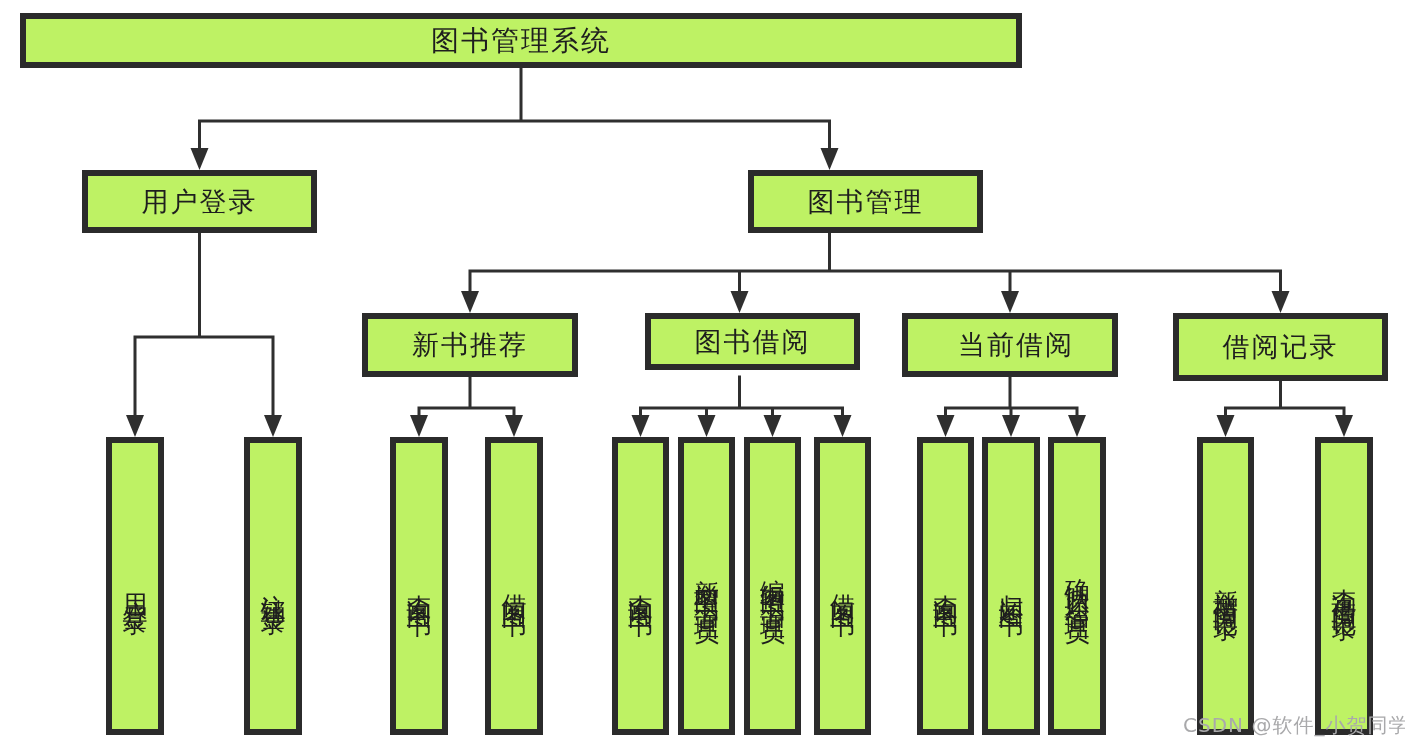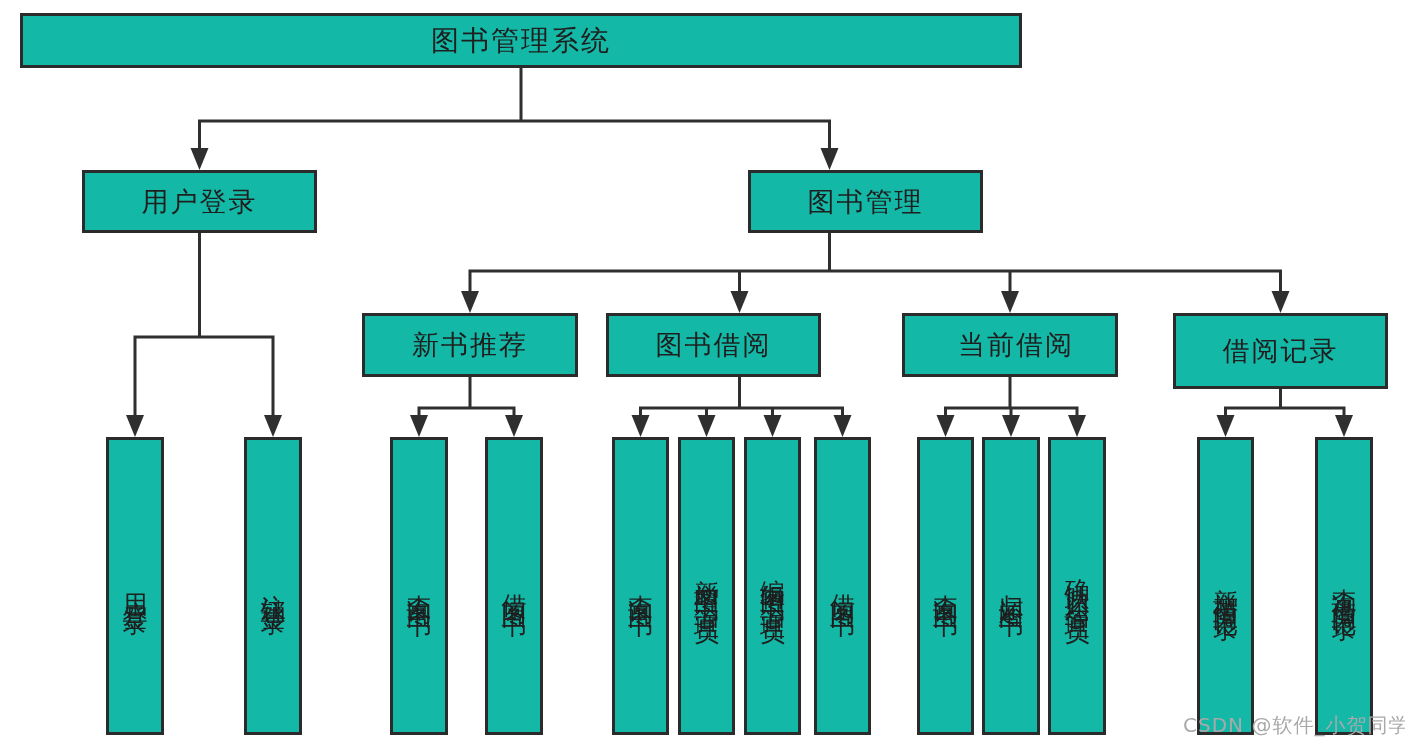--- a/index.html
+++ b/index.html
@@ -6,22 +6,22 @@
   html,body{margin:0;padding:0;background:#ffffff;}
   body{
     width:1405px;height:747px;overflow:hidden;
     font-family:"DejaVu Sans","Liberation Sans",sans-serif;
   }
   #diagram{position:relative;width:1405px;height:747px;background:#ffffff;}
   #connectors{position:absolute;left:0;top:0;width:1405px;height:747px;}
   .node{
     position:absolute;
     box-sizing:border-box;
-    background:#14b8a6;
-    border:3px solid #15803d;
+    background:#bef264;
+    border:6px solid #15803d;
     display:flex;
     align-items:center;
     justify-content:center;
     color:#1e1e1e;
     text-align:center;
   }
   .node.h{
     font-size:27px;
     letter-spacing:2px;
     white-space:nowrap;
@@ -67,23 +67,23 @@
       <polygon points="1002,415 1020,415 1011,437" fill="#2f2f2f"></polygon>
       <polygon points="1068,415 1086,415 1077,437" fill="#2f2f2f"></polygon>
       <polygon points="1216.5,415 1234.5,415 1225.5,437" fill="#2f2f2f"></polygon>
       <polygon points="1335,415 1353,415 1344,437" fill="#2f2f2f"></polygon>
     </svg>
   <div id="nodes">
       <div class="node h root" style="left: 20px; top: 13px; width: 1002px; height: 55px; border-color: rgb(43, 43, 43); color: rgb(30, 30, 30);">图书管理系统</div>
       <div class="node h" style="left: 82px; top: 170px; width: 235px; height: 63px; border-color: rgb(43, 43, 43); color: rgb(30, 30, 30);">用户登录</div>
       <div class="node h" style="left: 712px; top: 170px; width: 235px; height: 63px; border-color: rgb(43, 43, 43); color: rgb(30, 30, 30); margin-left: 36px;">图书管理</div>
       <div class="node h" style="left: 362px; top: 313px; width: 216px; height: 64px; border-color: rgb(43, 43, 43); color: rgb(30, 30, 30); font-family: Liberation Serif, serif;">新书推荐</div>
-      <div class="node h" style="left: 606px; top: 313px; width: 215px; height: 64px; border-color: rgb(43, 43, 43); color: rgb(30, 30, 30);">图书借阅</div>
+      <div class="node h" style="left: 645px; top: 313px; width: 215px; height: 57px; border-color: rgb(43, 43, 43); color: rgb(30, 30, 30);">图书借阅</div>
       <div class="node h" style="left: 902px; top: 313px; width: 216px; height: 64px; border-color: rgb(43, 43, 43); color: rgb(30, 30, 30); padding-left: 12px;">当前借阅</div>
-      <div class="node h" style="left: 1173px; top: 313px; width: 215px; height: 76px; border-color: rgb(43, 43, 43); color: rgb(30, 30, 30);">借阅记录</div>
+      <div class="node h" style="left: 1173px; top: 313px; width: 215px; height: 68px; border-color: rgb(43, 43, 43); color: rgb(30, 30, 30);">借阅记录</div>
       <div class="node v" style="left: 106px; top: 437px; width: 58px; height: 298px; border-color: rgb(43, 43, 43); color: rgb(30, 30, 30);">用户登录</div>
       <div class="node v" style="left: 244px; top: 437px; width: 58px; height: 298px; border-color: rgb(43, 43, 43); color: rgb(30, 30, 30);">注销登录</div>
       <div class="node v" style="left: 390px; top: 437px; width: 58px; height: 298px; border-color: rgb(43, 43, 43); color: rgb(30, 30, 30);">查询图书</div>
       <div class="node v" style="left: 485px; top: 437px; width: 58px; height: 298px; border-color: rgb(43, 43, 43); color: rgb(30, 30, 30);">借阅图书</div>
       <div class="node v" style="left: 612px; top: 437px; width: 57px; height: 298px; border-color: rgb(43, 43, 43); color: rgb(30, 30, 30);">查询图书</div>
       <div class="node v" style="left: 678px; top: 437px; width: 57px; height: 298px; border-color: rgb(43, 43, 43); color: rgb(30, 30, 30);">新增图书（管理员）</div>
       <div class="node v" style="left: 744px; top: 437px; width: 57px; height: 298px; border-color: rgb(43, 43, 43); color: rgb(30, 30, 30);">编辑图书（管理员）</div>
       <div class="node v" style="left: 814px; top: 437px; width: 57px; height: 298px; border-color: rgb(43, 43, 43); color: rgb(30, 30, 30);">借阅图书</div>
       <div class="node v" style="left: 917px; top: 437px; width: 57px; height: 298px; border-color: rgb(43, 43, 43); color: rgb(30, 30, 30);">查询图书</div>
       <div class="node v" style="left: 982px; top: 437px; width: 58px; height: 298px; border-color: rgb(43, 43, 43); color: rgb(30, 30, 30);">归还图书</div>

